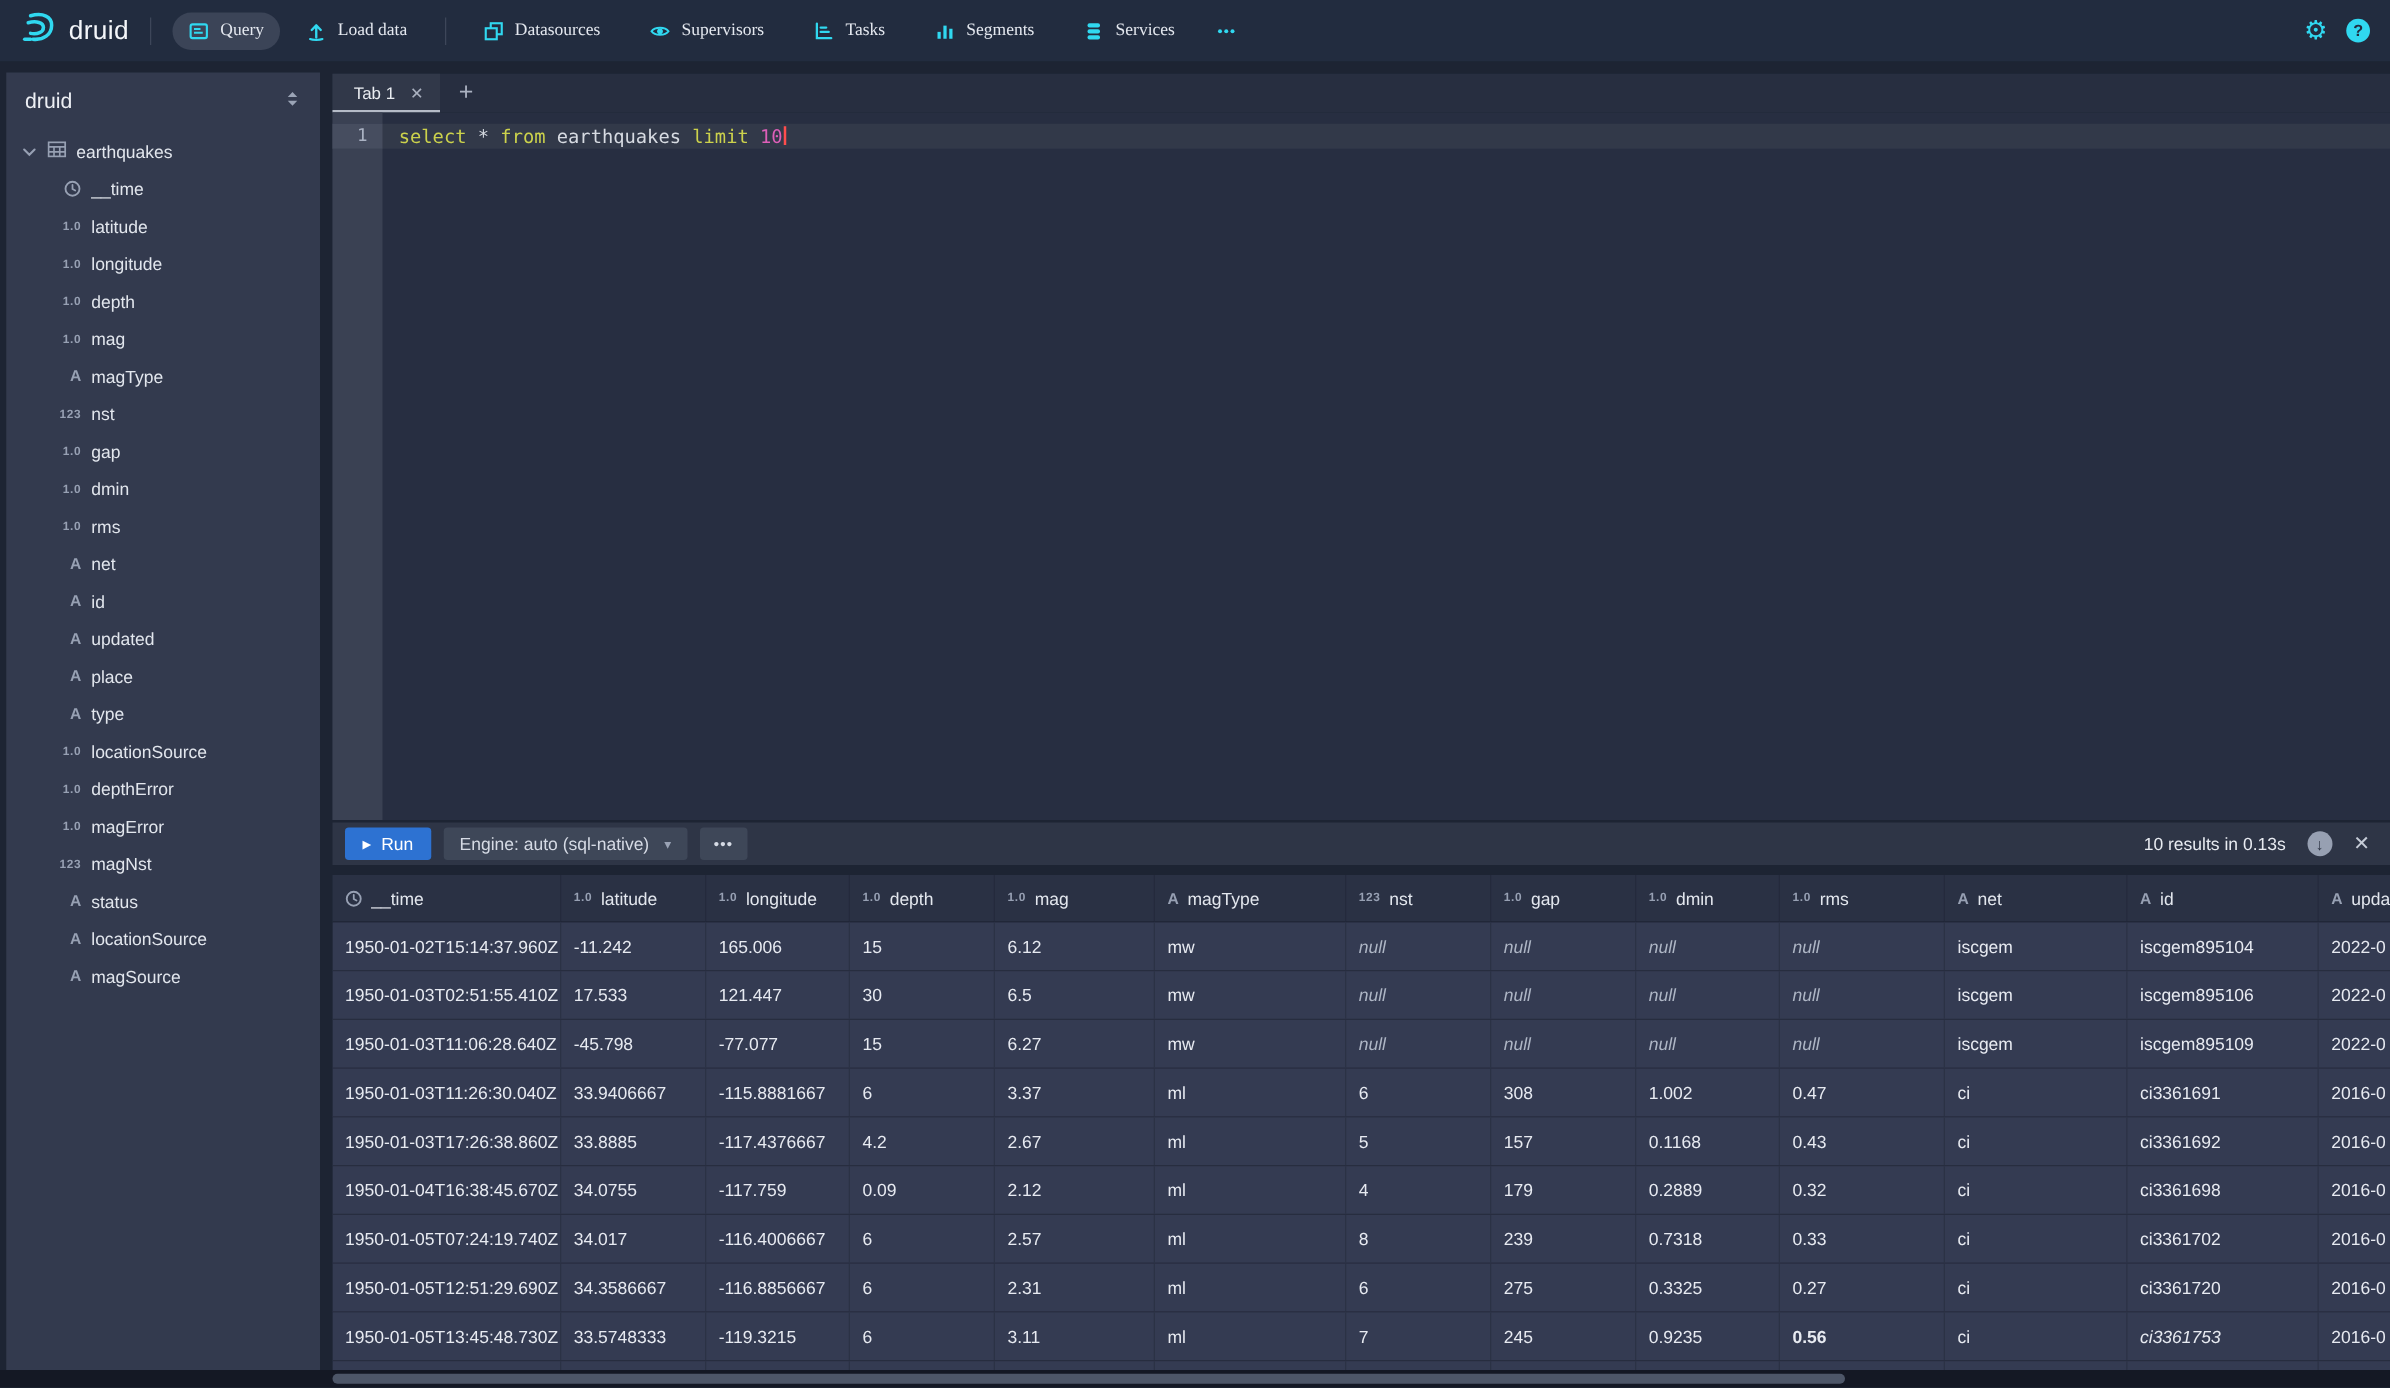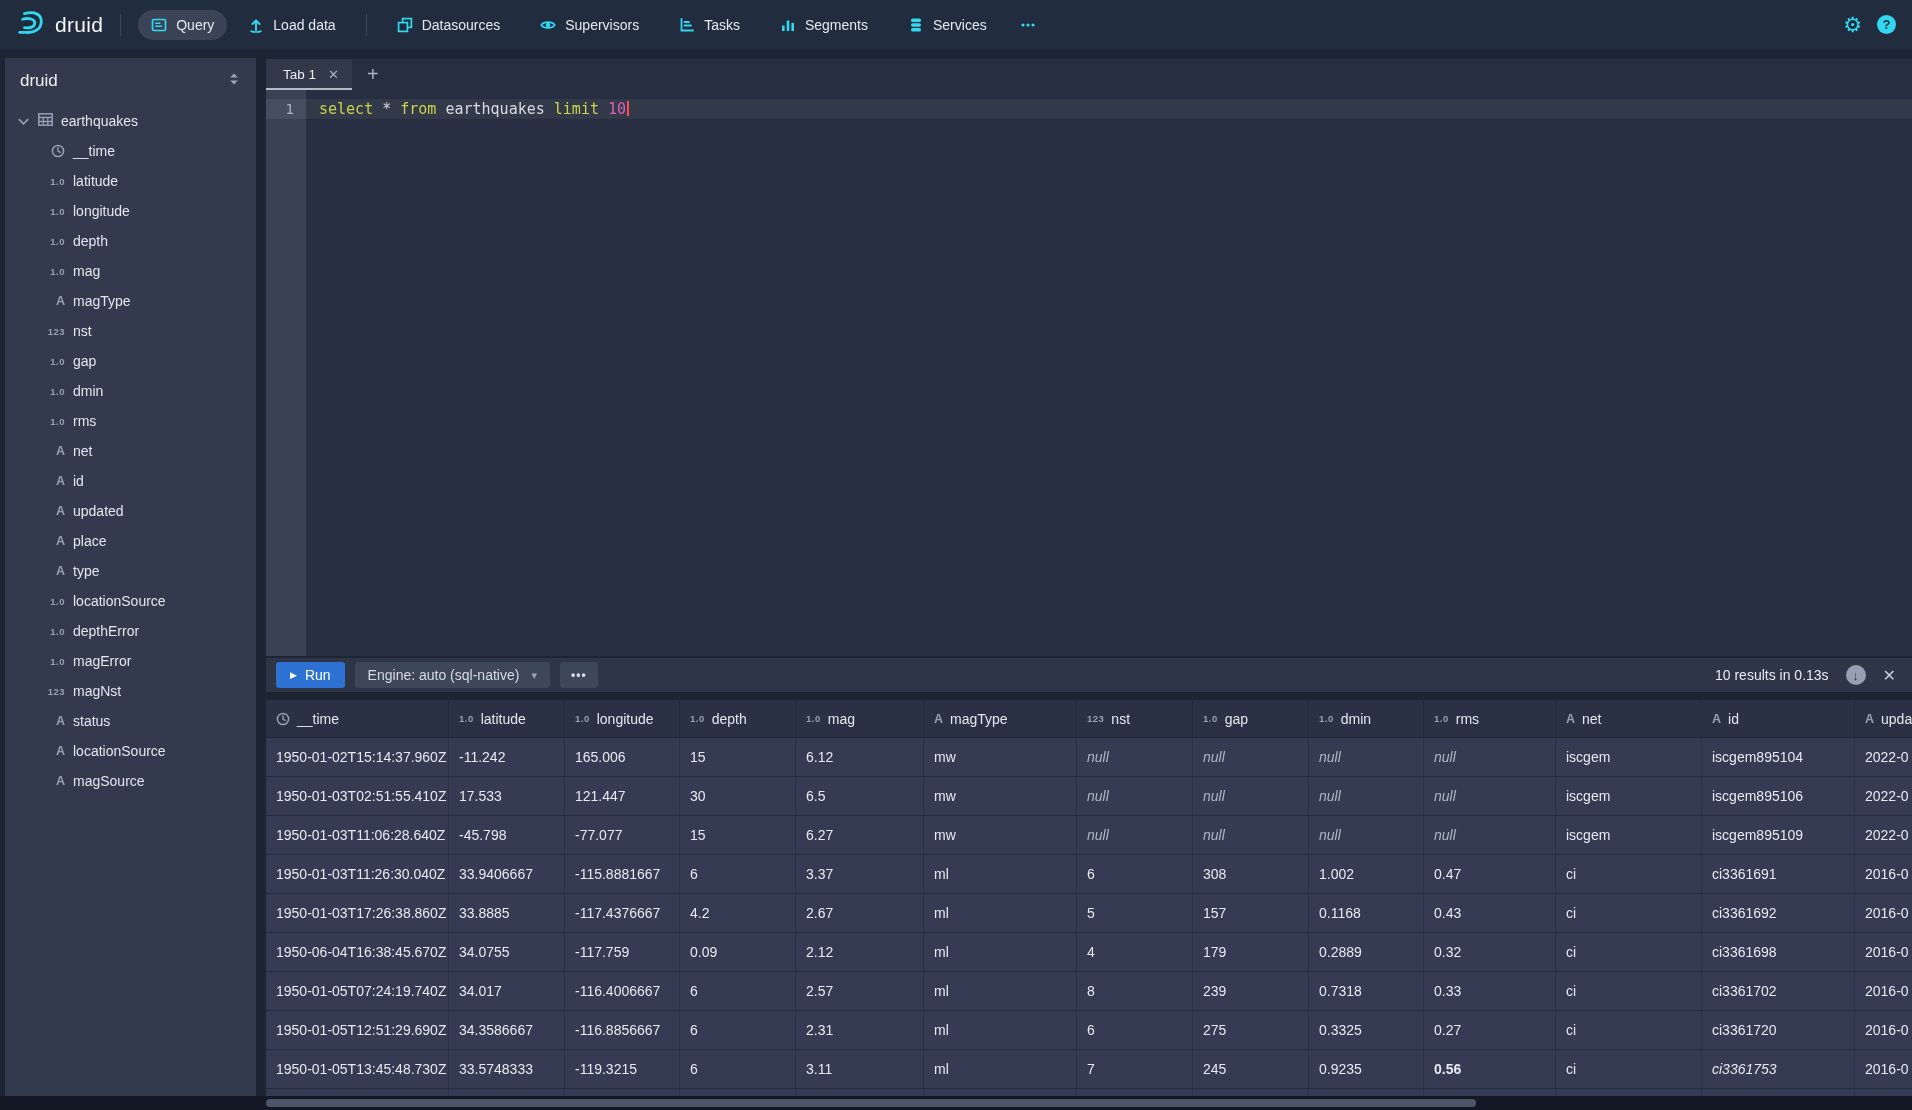--- a/index.html
+++ b/index.html
@@ -5,21 +5,21 @@
   * { margin:0; padding:0; box-sizing:border-box; }
   html,body { width:1912px; height:1110px; overflow:hidden; }
   body { background:#1d2433; font-family:"Liberation Sans",sans-serif; color:#dde1e9; position:relative; }
 
   
   .navbar { position:absolute; top:0; left:0; right:0; height:49px; background:#222c3f;
             display:flex; align-items:center; padding:0 16px; }
   .brand { display:flex; align-items:center; gap:9px; cursor:pointer; }
   .brand-text { color:#f4f6fa; font-size:21px; letter-spacing:.3px; }
   .nav-divider { width:1px; height:22px; background:#3d4659; margin:0 17px; }
-  .nav-group { display:flex; align-items:flex-start; gap:8px; }
+  .nav-group { display:flex; align-items:flex-start; gap:8px;font-family:Liberation Serif, serif; }
   .nav-group.secondary { gap:14px; }
   .nav-item { display:flex; align-items:center; gap:9px; padding:7px 13px; border-radius:16px;
               font-size:14px; color:#e4e8ef; cursor:pointer; white-space:nowrap; }
   .nav-item.active { background:#3b4457; }
   .nav-item .icon svg { display:block; }
   .nav-item.icon-only { padding:7px 6px; }
   .nav-right { margin-left:auto; display:flex; align-items:center; gap:15px; }
   .gear-glyph { font-size:21px; color:#30d8f0; line-height:1; cursor:pointer; }
   .help-circle { width:19px; height:19px; border-radius:50%; background:#30d8f0; color:#222c3f;
                  font-weight:bold; font-size:13px; display:flex; align-items:center; justify-content:center; cursor:pointer; }
@@ -472,21 +472,21 @@
         <div class="cell" style="width: 153px;">ml</div>
         <div class="cell" style="width: 116px;">5</div>
         <div class="cell" style="width: 116px;">157</div>
         <div class="cell" style="width: 115px;">0.1168</div>
         <div class="cell" style="width: 132px;">0.43</div>
         <div class="cell" style="width: 146px;">ci</div>
         <div class="cell" style="width: 153px;">ci3361692</div>
         <div class="cell" style="width: 210px;">2016-0</div>
       </div>
       <div class="rrow">
-        <div class="cell" style="width: 183px;">1950-06-04T16:38:45.670Z</div>
+        <div class="cell" style="width: 183px;">1950-01-04T16:38:45.670Z</div>
         <div class="cell" style="width: 116px;">34.0755</div>
         <div class="cell" style="width: 115px;">-117.759</div>
         <div class="cell" style="width: 116px;">0.09</div>
         <div class="cell" style="width: 128px;">2.12</div>
         <div class="cell" style="width: 153px;">ml</div>
         <div class="cell" style="width: 116px;">4</div>
         <div class="cell" style="width: 116px;">179</div>
         <div class="cell" style="width: 115px;">0.2889</div>
         <div class="cell" style="width: 132px;">0.32</div>
         <div class="cell" style="width: 146px;">ci</div>

